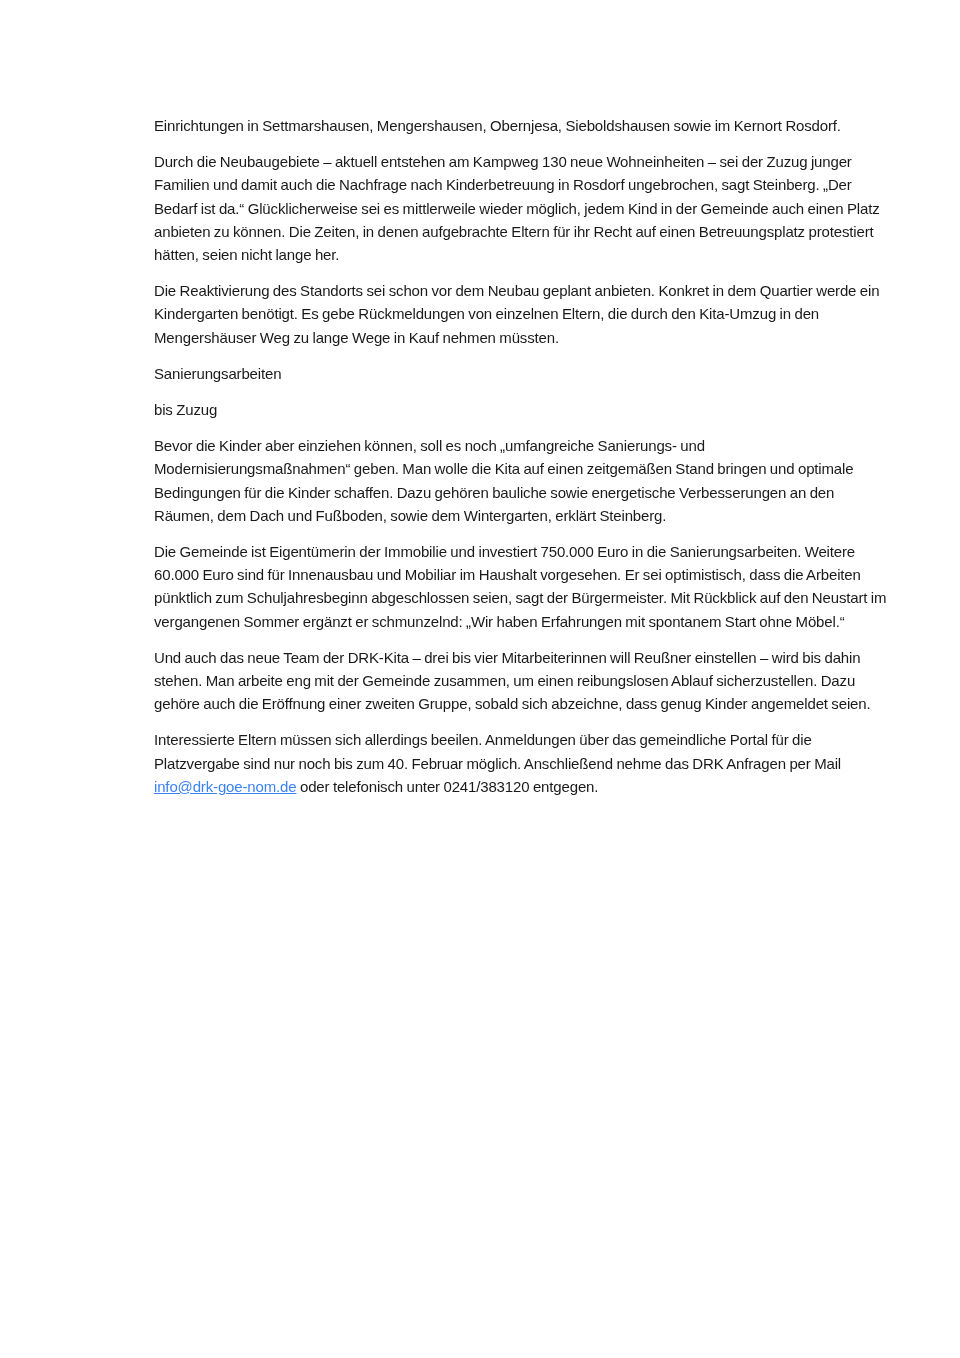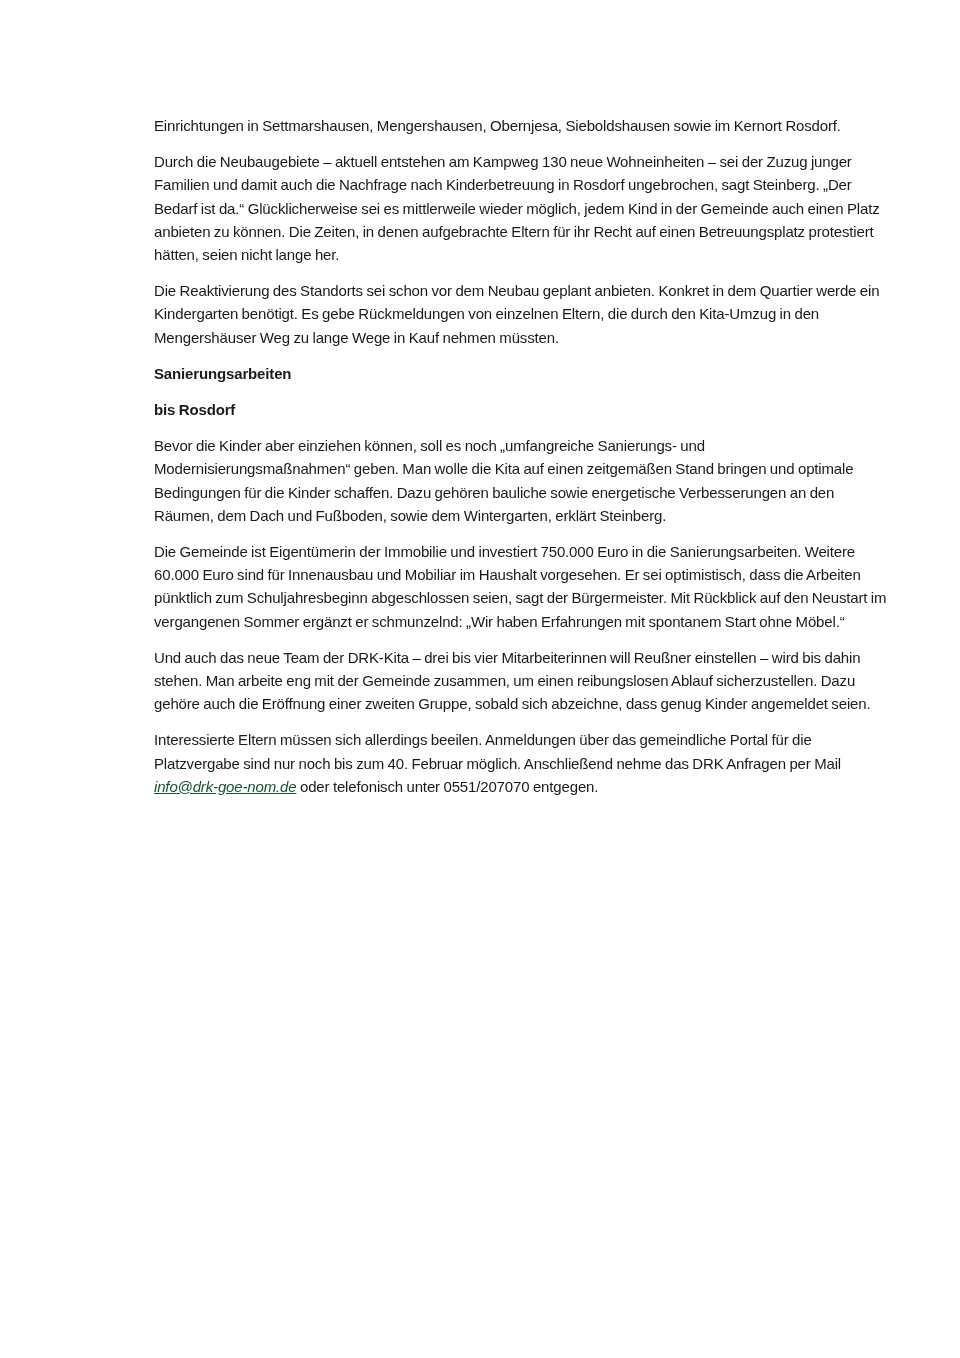--- a/index.html
+++ b/index.html
@@ -23,36 +23,36 @@
       line-height: 23.2px;
       color: #1a1a1a;
       letter-spacing: -0.15px;
       word-spacing: -0.5px;
       margin-left: 40px;
     }
     .page p {
       margin: 0 0 13px 0;
     }
     .page p.heading {
-      font-weight: bold;
+      font-weight: normal;
       margin: 0 0 13px 0;
     }
     .page a {
       color: #1f5a8c;
       text-decoration: underline;
     }
   </style>
 </head>
 <body>
 
 <div class="page">
   <p>Einrichtungen in Settmarshausen, Mengershausen, Obernjesa, Sieboldshausen sowie im Kernort Rosdorf.</p>
   <p>Durch die Neubaugebiete – aktuell entstehen am Kampweg 130 neue Wohneinheiten – sei der Zuzug junger Familien und damit auch die Nachfrage nach Kinderbetreuung in Rosdorf ungebrochen, sagt Steinberg. „Der Bedarf ist da.“ Glücklicherweise sei es mittlerweile wieder möglich, jedem Kind in der Gemeinde auch einen Platz anbieten zu können. Die Zeiten, in denen aufgebrachte Eltern für ihr Recht auf einen Betreuungsplatz protestiert hätten, seien nicht lange her.</p>
   <p>Die Reaktivierung des Standorts sei schon vor dem Neubau geplant anbieten. Konkret in dem Quartier werde ein Kindergarten benötigt. Es gebe Rückmeldungen von einzelnen Eltern, die durch den Kita-Umzug in den Mengershäuser Weg zu lange Wege in Kauf nehmen müssten.</p>
   <p class="heading">Sanierungsarbeiten</p>
-  <p class="heading">bis Rosdorf</p>
+  <p class="heading">bis Zuzug</p>
   <p>Bevor die Kinder aber einziehen können, soll es noch „umfangreiche Sanierungs- und Modernisierungsmaßnahmen“ geben. Man wolle die Kita auf einen zeitgemäßen Stand bringen und optimale Bedingungen für die Kinder schaffen. Dazu gehören bauliche sowie energetische Verbesserungen an den Räumen, dem Dach und Fußboden, sowie dem Wintergarten, erklärt Steinberg.</p>
   <p>Die Gemeinde ist Eigentümerin der Immobilie und investiert 750.000 Euro in die Sanierungsarbeiten. Weitere 60.000 Euro sind für Innenausbau und Mobiliar im Haushalt vorgesehen. Er sei optimistisch, dass die Arbeiten pünktlich zum Schuljahresbeginn abgeschlossen seien, sagt der Bürgermeister. Mit Rückblick auf den Neustart im vergangenen Sommer ergänzt er schmunzelnd: „Wir haben Erfahrungen mit spontanem Start ohne Möbel.“</p>
   <p>Und auch das neue Team der DRK-Kita – drei bis vier Mitarbeiterinnen will Reußner einstellen – wird bis dahin stehen. Man arbeite eng mit der Gemeinde zusammen, um einen reibungslosen Ablauf sicherzustellen. Dazu gehöre auch die Eröffnung einer zweiten Gruppe, sobald sich abzeichne, dass genug Kinder angemeldet seien.</p>
   <p>
-    <span>Interessierte Eltern müssen sich allerdings beeilen. Anmeldungen über das gemeindliche Portal für die Platzvergabe sind nur noch bis zum 40. Februar möglich. Anschließend nehme das DRK Anfragen per Mail </span><a href="mailto:info@drk-goe-nom.de" style="color: #14532d; font-style: italic;">info@drk-goe-nom.de</a><span> oder telefonisch unter 0551/207070 entgegen.</span>
+    <span>Interessierte Eltern müssen sich allerdings beeilen. Anmeldungen über das gemeindliche Portal für die Platzvergabe sind nur noch bis zum 40. Februar möglich. Anschließend nehme das DRK Anfragen per Mail </span><a href="mailto:info@drk-goe-nom.de" style="color: #3b82f6;">info@drk-goe-nom.de</a><span> oder telefonisch unter 0241/383120 entgegen.</span>
   </p>
 </div>
 
 </body></html>

